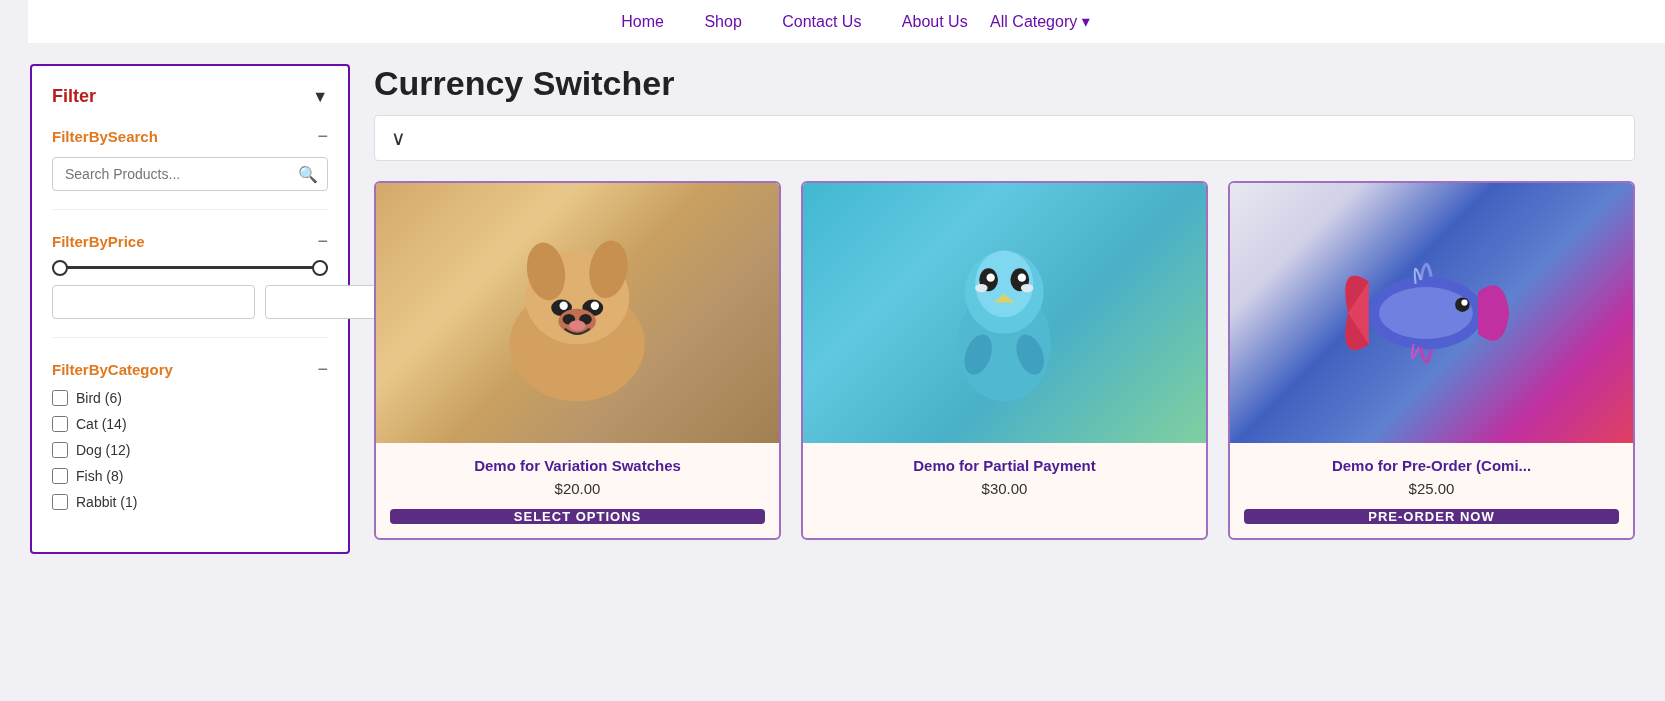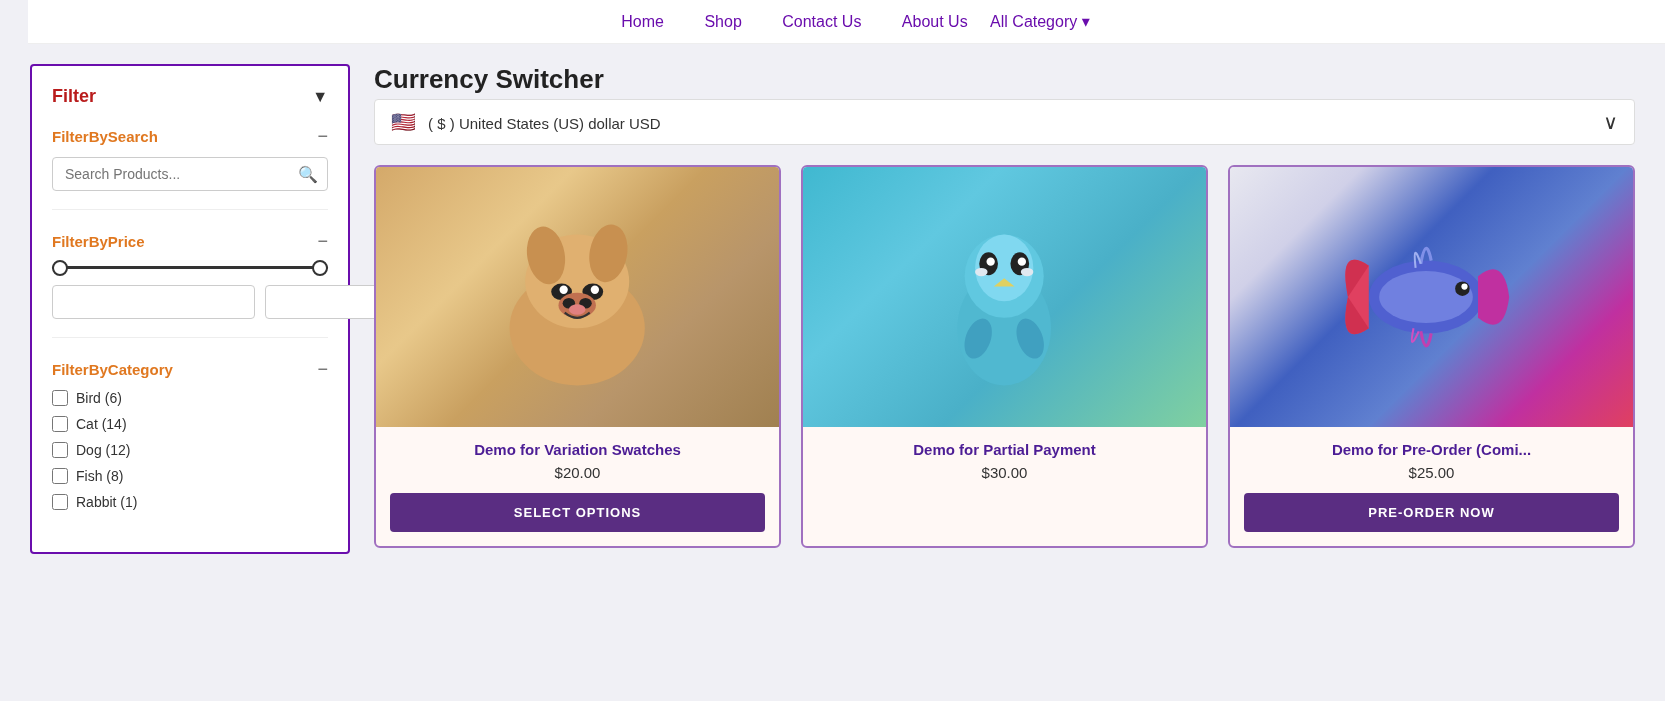--- a/index.html
+++ b/index.html
@@ -177,24 +177,24 @@
     
     .content-area {
       flex: 1;
     }
 
     
     .currency-switcher-section {
       margin-bottom: 20px;
     }
     .currency-switcher-title {
-      font-size: 26px;
+      font-size: 34px;
       font-weight: bold;
       color: #222;
-      margin-bottom: 4px;
+      margin-bottom: 12px;
     }
     .currency-dropdown {
       display: flex;
       align-items: center;
       justify-content: space-between;
       background: #fff;
       border: 1px solid #ddd;
       border-radius: 4px;
       padding: 10px 16px;
       cursor: pointer;
@@ -284,21 +284,20 @@
       color: #4c1d95;
       margin-bottom: 6px;
     }
     .product-price {
       font-size: 15px;
       color: #333;
       margin-bottom: 12px;
     }
     .product-btn {
       width: 100%;
-      padding: 12px;
       background: #5a2d82;
       color: #fff;
       border: none;
       border-radius: 4px;
       font-size: 13px;
       font-weight: bold;
       letter-spacing: 1px;
       cursor: pointer;
       text-transform: uppercase;
     }
@@ -379,24 +378,20 @@
     </div>
         </div>
     </div>
   </aside>
 
   <main class="content-area">
 
     <div class="currency-switcher-section">
       <h2 class="currency-switcher-title">Currency Switcher</h2>
       <div class="currency-dropdown">
-        <div>
-          <span class="flag">🇺🇸</span>
-          <span>( $ ) United States (US) dollar USD</span>
-        </div>
         <span class="chevron">∨</span>
       </div>
     </div>
 
     <div class="product-grid" id="product-grid">
 
     <div class="product-card">
       <div class="product-image-wrapper">
         <div class="product-img-dog">
           <svg class="animal-svg" viewBox="0 0 200 200" xmlns="http://www.w3.org/2000/svg">

